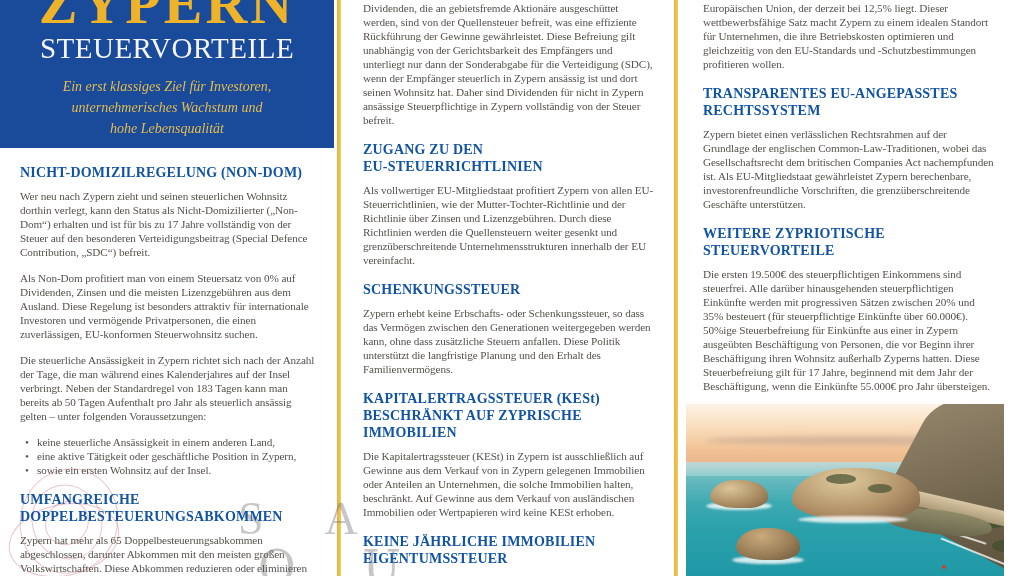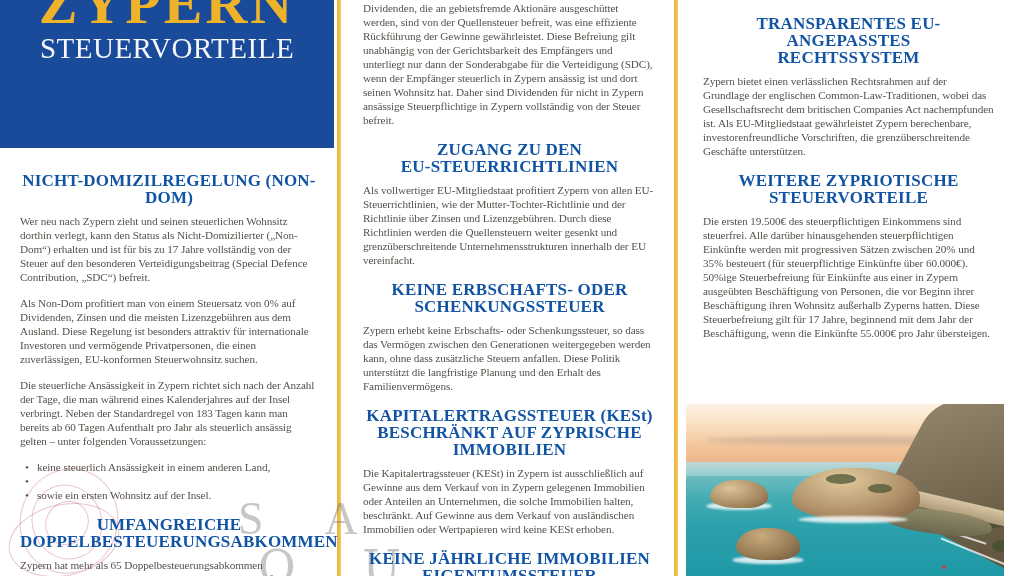--- a/index.html
+++ b/index.html
@@ -18,23 +18,23 @@
   
   .gold-rule{position:absolute;top:0;width:4px;height:576px;background:linear-gradient(90deg,#e9b23a,#f3c95c);}
   .rule-1{left:337px;} .rule-2{left:674px;}
   .page-edge{position:absolute;left:1019px;top:0;width:1px;height:576px;background:#d9d9d9;}
   
   .col{position:absolute;color:#55514b;font-size:11.2px;line-height:14px;letter-spacing:-0.1px;}
   .col-1{left:20px;top:164px;width:298px;}
   .col-2{left:363px;top:1px;width:293px;}
   .col-3{left:703px;top:1px;width:291px;}
   .col p{margin:0 0 12px 0;}
-  h3.sec{margin:14px 0 8px 0;font-size:17px;line-height:17px;color:#1254a4;
-    font-weight:bold;letter-spacing:0.2px;text-align:center;}
-  h3.sec.first{margin-top:8px;}
+  h3.sec{margin:14px 0 8px 0;font-size:14px;line-height:17px;color:#1254a4;
+    font-weight:bold;letter-spacing:0.2px;}
+  h3.sec.first{margin-top:0;}
   .bullets{margin:0 0 12px 0;}
   .bullet-row{display:flex;margin:0 0 0 5px;}
   .bullet-glyph{width:12px;flex:none;color:#55514b;}
   
   .wm-letters{position:absolute;color:rgba(105,105,105,0.38);font-size:46px;line-height:46px;
     font-family:"DejaVu Serif",serif;letter-spacing:26px;font-weight:400;}
   .wm-sa{left:238px;top:496px;font-family:Liberation Serif, serif;}
   .wm-qu{left:258px;top:544px;}
   .wm-flower{position:absolute;left:2px;top:458px;width:140px;height:130px;}
   .wm-flower span{position:absolute;border:1.5px solid rgba(197,99,122,0.38);border-radius:50%;}
@@ -72,20 +72,25 @@
   .ph-person{position:absolute;left:256px;top:161px;width:4px;height:4px;border-radius:50%;background:#c5442e;}
 </style>
 </head>
 <body>
 
 <div class="page">
 
   <div class="hero">
     <div class="hero-title">ZYPERN</div>
     <div class="hero-sub">STEUERVORTEILE</div>
+    <div class="hero-tagline">
+      <div>Ein erst klassiges Ziel für Investoren,</div>
+      <div>unternehmerisches Wachstum und</div>
+      <div>hohe Lebensqualität</div>
+    </div>
   </div>
 
   <div class="gold-rule rule-1"></div>
   <div class="gold-rule rule-2"></div>
   <div class="page-edge"></div>
 
   <div class="wm-flower">
     <span class="wm-e1"></span>
       <span class="wm-e2"></span>
       <span class="wm-e3"></span>
@@ -93,28 +98,29 @@
   </div>
   <div class="wm-letters wm-sa">S A</div>
   <div class="wm-letters wm-qu">Q U</div>
 
   <div class="col col-1">
     <h3 class="sec first">
       <div>NICHT-DOMIZILREGELUNG (NON-DOM)</div>
     </h3>
     <p>Wer neu nach Zypern zieht und seinen steuerlichen Wohnsitz dorthin verlegt, kann den Status als Nicht-Domizilierter („Non-Dom“) erhalten und ist für bis zu 17 Jahre vollständig von der Steuer auf den besonderen Verteidigungsbeitrag (Special Defence Contribution, „SDC“) befreit.</p>
     <p>Als Non-Dom profitiert man von einem Steuersatz von 0% auf Dividenden, Zinsen und die meisten Lizenzgebühren aus dem Ausland. Diese Regelung ist besonders attraktiv für internationale Investoren und vermögende Privatpersonen, die einen zuverlässigen, EU-konformen Steuerwohnsitz suchen.</p>
-    <p>Die steuerliche Ansässigkeit in Zypern richtet sich nach der Anzahl der Tage, die man während eines Kalenderjahres auf der Insel verbringt. Neben der Standardregel von 183 Tagen kann man bereits ab 60 Tagen Aufenthalt pro Jahr als steuerlich ansässig gelten – unter folgenden Voraussetzungen:</p>
+    <p>Die steuerliche Ansässigkeit in Zypern richtet sich nach der Anzahl der Tage, die man während eines Kalenderjahres auf der Insel verbringt. Neben der Standardregel von 183 Tagen kann man bereits ab 50 Tagen Aufenthalt pro Jahr als steuerlich ansässig gelten – unter folgenden Voraussetzungen:</p>
     <div class="bullets">
       <div class="bullet-row">
         <span class="bullet-glyph">•</span>
-        <span>keine steuerlich Ansässigkeit in einem anderen Land,</span>
+        <span>keine steuerliche Ansässigkeit in einem anderen Land,</span>
       </div>
       <div class="bullet-row">
         <span class="bullet-glyph">•</span>
+        <span>eine aktive Tätigkeit oder geschäftliche Position in Zypern,</span>
       </div>
       <div class="bullet-row">
         <span class="bullet-glyph">•</span>
         <span>sowie ein ersten Wohnsitz auf der Insel.</span>
       </div>
     </div>
     <h3 class="sec">
       <div>UMFANGREICHE</div>
       <div>DOPPELBESTEUERUNGSABKOMMEN</div>
     </h3>
@@ -122,37 +128,37 @@
   </div>
 
   <div class="col col-2">
     <p>Dividenden, die an gebietsfremde Aktionäre ausgeschüttet werden, sind von der Quellensteuer befreit, was eine effiziente Rückführung der Gewinne gewährleistet. Diese Befreiung gilt unabhängig von der Gerichtsbarkeit des Empfängers und unterliegt nur dann der Sonderabgabe für die Verteidigung (SDC), wenn der Empfänger steuerlich in Zypern ansässig ist und dort seinen Wohnsitz hat. Daher sind Dividenden für nicht in Zypern ansässige Steuerpflichtige in Zypern vollständig von der Steuer befreit.</p>
     <h3 class="sec">
       <div>ZUGANG ZU DEN</div>
       <div>EU-STEUERRICHTLINIEN</div>
     </h3>
     <p>Als vollwertiger EU-Mitgliedstaat profitiert Zypern von allen EU-Steuerrichtlinien, wie der Mutter-Tochter-Richtlinie und der Richtlinie über Zinsen und Lizenzgebühren. Durch diese Richtlinien werden die Quellensteuern weiter gesenkt und grenzüberschreitende Unternehmensstrukturen innerhalb der EU vereinfacht.</p>
     <h3 class="sec">
-      <div>KEINE ERBSCHAFTS- ODER</div>
       <div>SCHENKUNGSSTEUER</div>
     </h3>
     <p>Zypern erhebt keine Erbschafts- oder Schenkungssteuer, so dass das Vermögen zwischen den Generationen weitergegeben werden kann, ohne dass zusätzliche Steuern anfallen. Diese Politik unterstützt die langfristige Planung und den Erhalt des Familienvermögens.</p>
     <h3 class="sec">
       <div>KAPITALERTRAGSSTEUER (KESt)</div>
       <div>BESCHRÄNKT AUF ZYPRISCHE IMMOBILIEN</div>
     </h3>
     <p>Die Kapitalertragssteuer (KESt) in Zypern ist ausschließlich auf Gewinne aus dem Verkauf von in Zypern gelegenen Immobilien oder Anteilen an Unternehmen, die solche Immobilien halten, beschränkt. Auf Gewinne aus dem Verkauf von ausländischen Immobilien oder Wertpapieren wird keine KESt erhoben.</p>
     <h3 class="sec">
       <div>KEINE JÄHRLICHE IMMOBILIEN</div>
       <div>EIGENTUMSSTEUER</div>
     </h3>
 
   </div>
 
   <div class="col col-3">
+    <p>Europäischen Union, der derzeit bei 12,5% liegt. Dieser wettbewerbsfähige Satz macht Zypern zu einem idealen Standort für Unternehmen, die ihre Betriebskosten optimieren und gleichzeitig von den EU-Standards und -Schutzbestimmungen profitieren wollen.</p>
     <h3 class="sec">
       <div>TRANSPARENTES EU-ANGEPASSTES</div>
       <div>RECHTSSYSTEM</div>
     </h3>
     <p>Zypern bietet einen verlässlichen Rechtsrahmen auf der Grundlage der englischen Common-Law-Traditionen, wobei das Gesellschaftsrecht dem britischen Companies Act nachempfunden ist. Als EU-Mitgliedstaat gewährleistet Zypern berechenbare, investorenfreundliche Vorschriften, die grenzüberschreitende Geschäfte unterstützen.</p>
     <h3 class="sec">
       <div>WEITERE ZYPRIOTISCHE STEUERVORTEILE</div>
     </h3>
     <p>Die ersten 19.500€ des steuerpflichtigen Einkommens sind steuerfrei. Alle darüber hinausgehenden steuerpflichtigen Einkünfte werden mit progressiven Sätzen zwischen 20% und 35% besteuert (für steuerpflichtige Einkünfte über 60.000€). 50%ige Steuerbefreiung für Einkünfte aus einer in Zypern ausgeübten Beschäftigung von Personen, die vor Beginn ihrer Beschäftigung ihren Wohnsitz außerhalb Zyperns hatten. Diese Steuerbefreiung gilt für 17 Jahre, beginnend mit dem Jahr der Beschäftigung, wenn die Einkünfte 55.000€ pro Jahr übersteigen.</p>
   </div>

